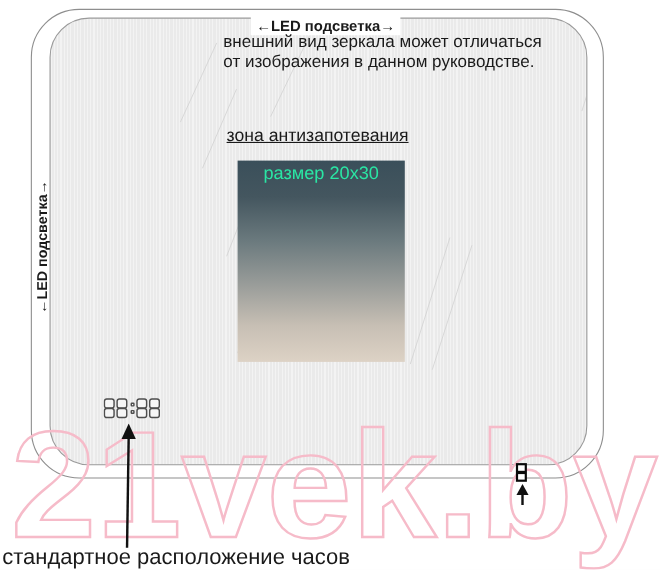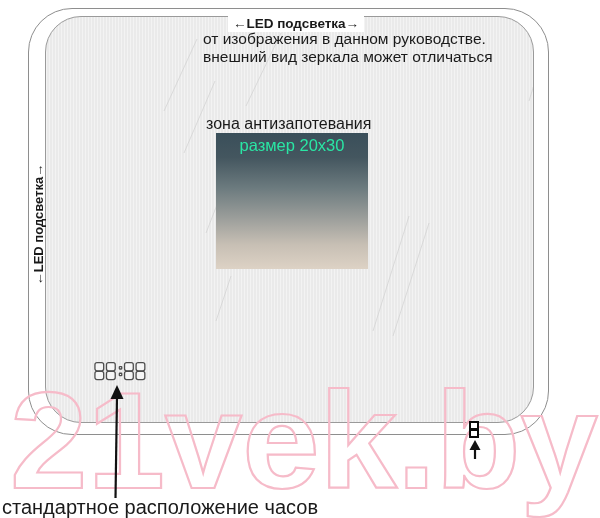--- a/index.html
+++ b/index.html
@@ -33,24 +33,24 @@
     white-space:nowrap;
   }
   .arrow-glyph{font-weight:bold;}
   
   .notice{
     position:absolute;left:203px;top:30px;width:256px;z-index:7;
     font-size:15.5px;line-height:17.5px;text-align:center;white-space:nowrap;
   }
   
   .antifog-label{
-    position:absolute;left:206px;top:115px;z-index:7;font-size:16px;white-space:nowrap;
+    position:absolute;left:206px;top:115px;z-index:7;font-size:16px;white-space:nowrap;text-decoration:underline;
   }
   .antifog-zone{
-    position:absolute;left:216px;top:133px;width:152px;height:136px;z-index:7;
+    position:absolute;left:216px;top:146px;width:152px;height:183px;z-index:7;
     background:linear-gradient(180deg,#3a4f5a 0%,#44565f 18%,#6b7a7e 40%,#9a9d9a 62%,#c7bfb4 82%,#ddd2c5 100%);
     text-align:center;
   }
   .antifog-size{
     margin-top:3px;font-size:16.5px;color:#2ae6a4;white-space:nowrap;
   }
   
   .clock-svg{position:absolute;left:94px;top:361px;z-index:7;}
   .seg{fill:#f6f6f6;stroke:#4e4e4e;stroke-width:1.4;}
   .clock-arrow{position:absolute;left:104px;top:385px;z-index:8;}
@@ -105,22 +105,22 @@
 
   <div class="led-top">
     <span class="arrow-glyph">←</span><span>LED подсветка</span><span class="arrow-glyph">→</span>
   </div>
 
   <div class="led-left">
     <span class="arrow-glyph">←</span><span>LED подсветка</span><span class="arrow-glyph">→</span>
   </div>
 
   <div class="notice">
+    <div>внешний вид зеркала может отличаться</div>
     <div>от изображения в данном руководстве.</div>
-    <div>внешний вид зеркала может отличаться</div>
   </div>
 
   <div class="antifog-label">зона антизапотевания</div>
   <div class="antifog-zone">
     <div class="antifog-size">размер 20x30</div>
   </div>
 
   <svg class="clock-svg" width="54" height="21" viewBox="0 0 58 21" role="img" aria-label="88:88">
       <rect x="1" y="1" width="9.4" height="8.8" rx="2.2" class="seg"></rect>
       <rect x="1" y="10.4" width="9.4" height="8.8" rx="2.2" class="seg"></rect>

